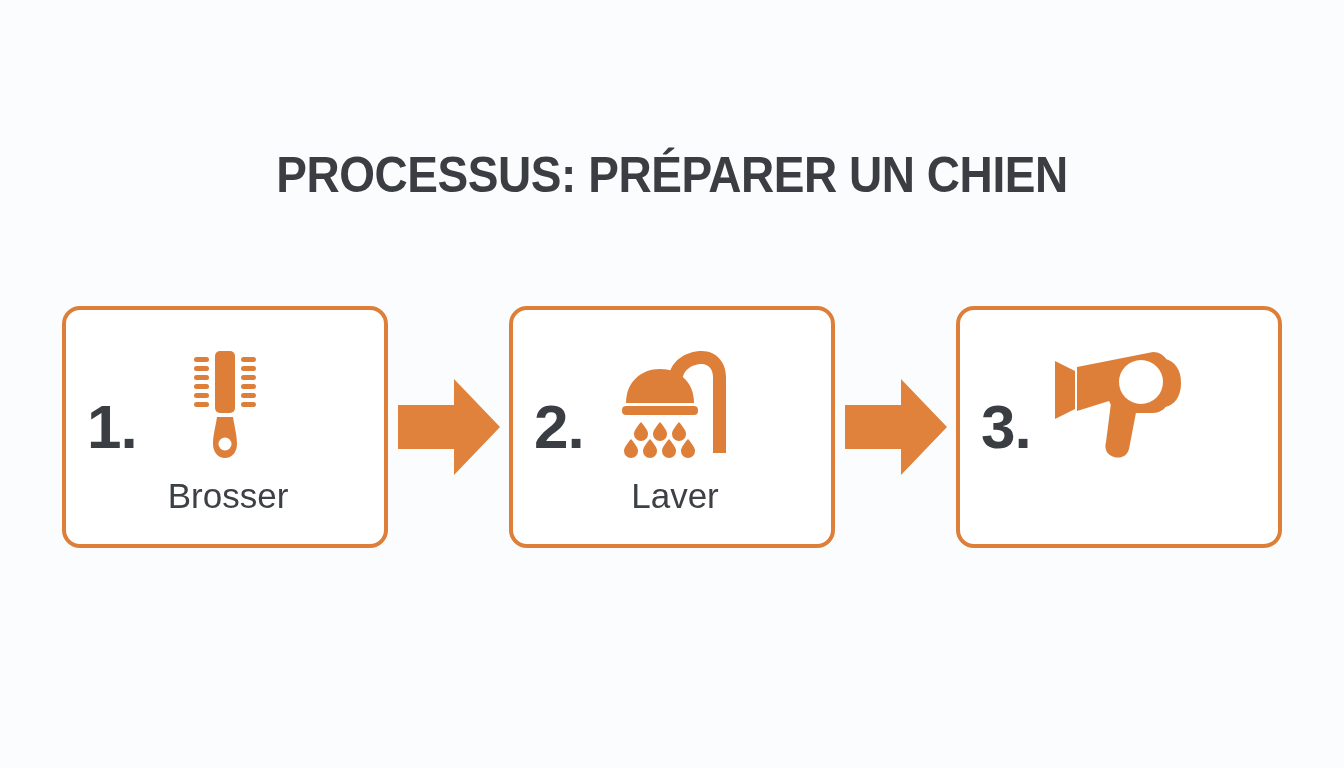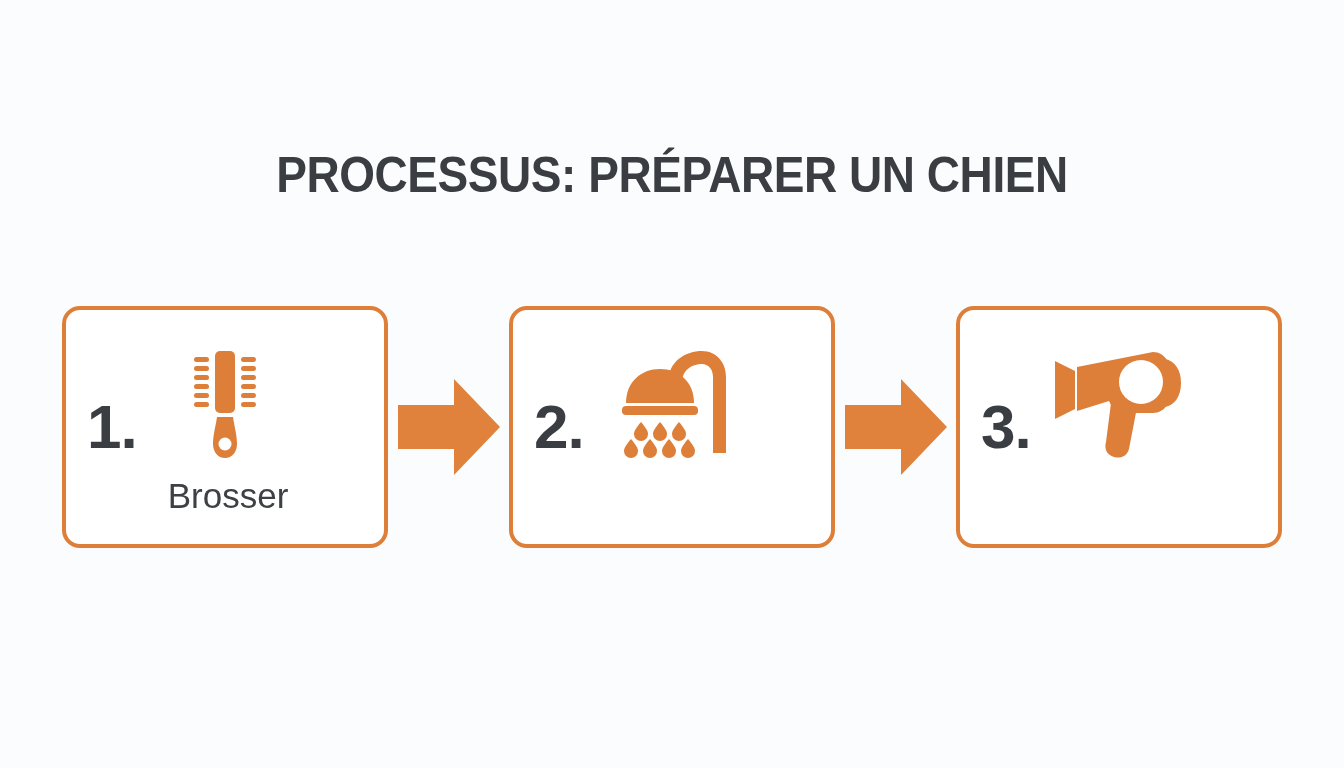--- a/index.html
+++ b/index.html
@@ -181,20 +181,21 @@
             <path d="M63 73 c5 6 7 9 7 12 a7 7 0 0 1-14 0 c0-3 2-6 7-12z"></path>
 
             <path d="M15 90 c5 6 7 9 7 12 a7 7 0 0 1-14 0 c0-3 2-6 7-12z"></path>
             <path d="M34 90 c5 6 7 9 7 12 a7 7 0 0 1-14 0 c0-3 2-6 7-12z"></path>
             <path d="M53 90 c5 6 7 9 7 12 a7 7 0 0 1-14 0 c0-3 2-6 7-12z"></path>
             <path d="M72 90 c5 6 7 9 7 12 a7 7 0 0 1-14 0 c0-3 2-6 7-12z"></path>
           </g>
         </svg>
       </div>
 
+      <div class="card-label">Laver</div>
     </div>
 
     <div class="arrow">
       <svg width="102" height="96" viewBox="0 0 102 96" aria-hidden="true">
         <path d="M0 26 H56 V0 L102 48 L56 96 V70 H0 Z" fill="#e1823c"></path>
       </svg>
     </div>
 
     <div class="card">
       <div class="card-number">3.</div>

